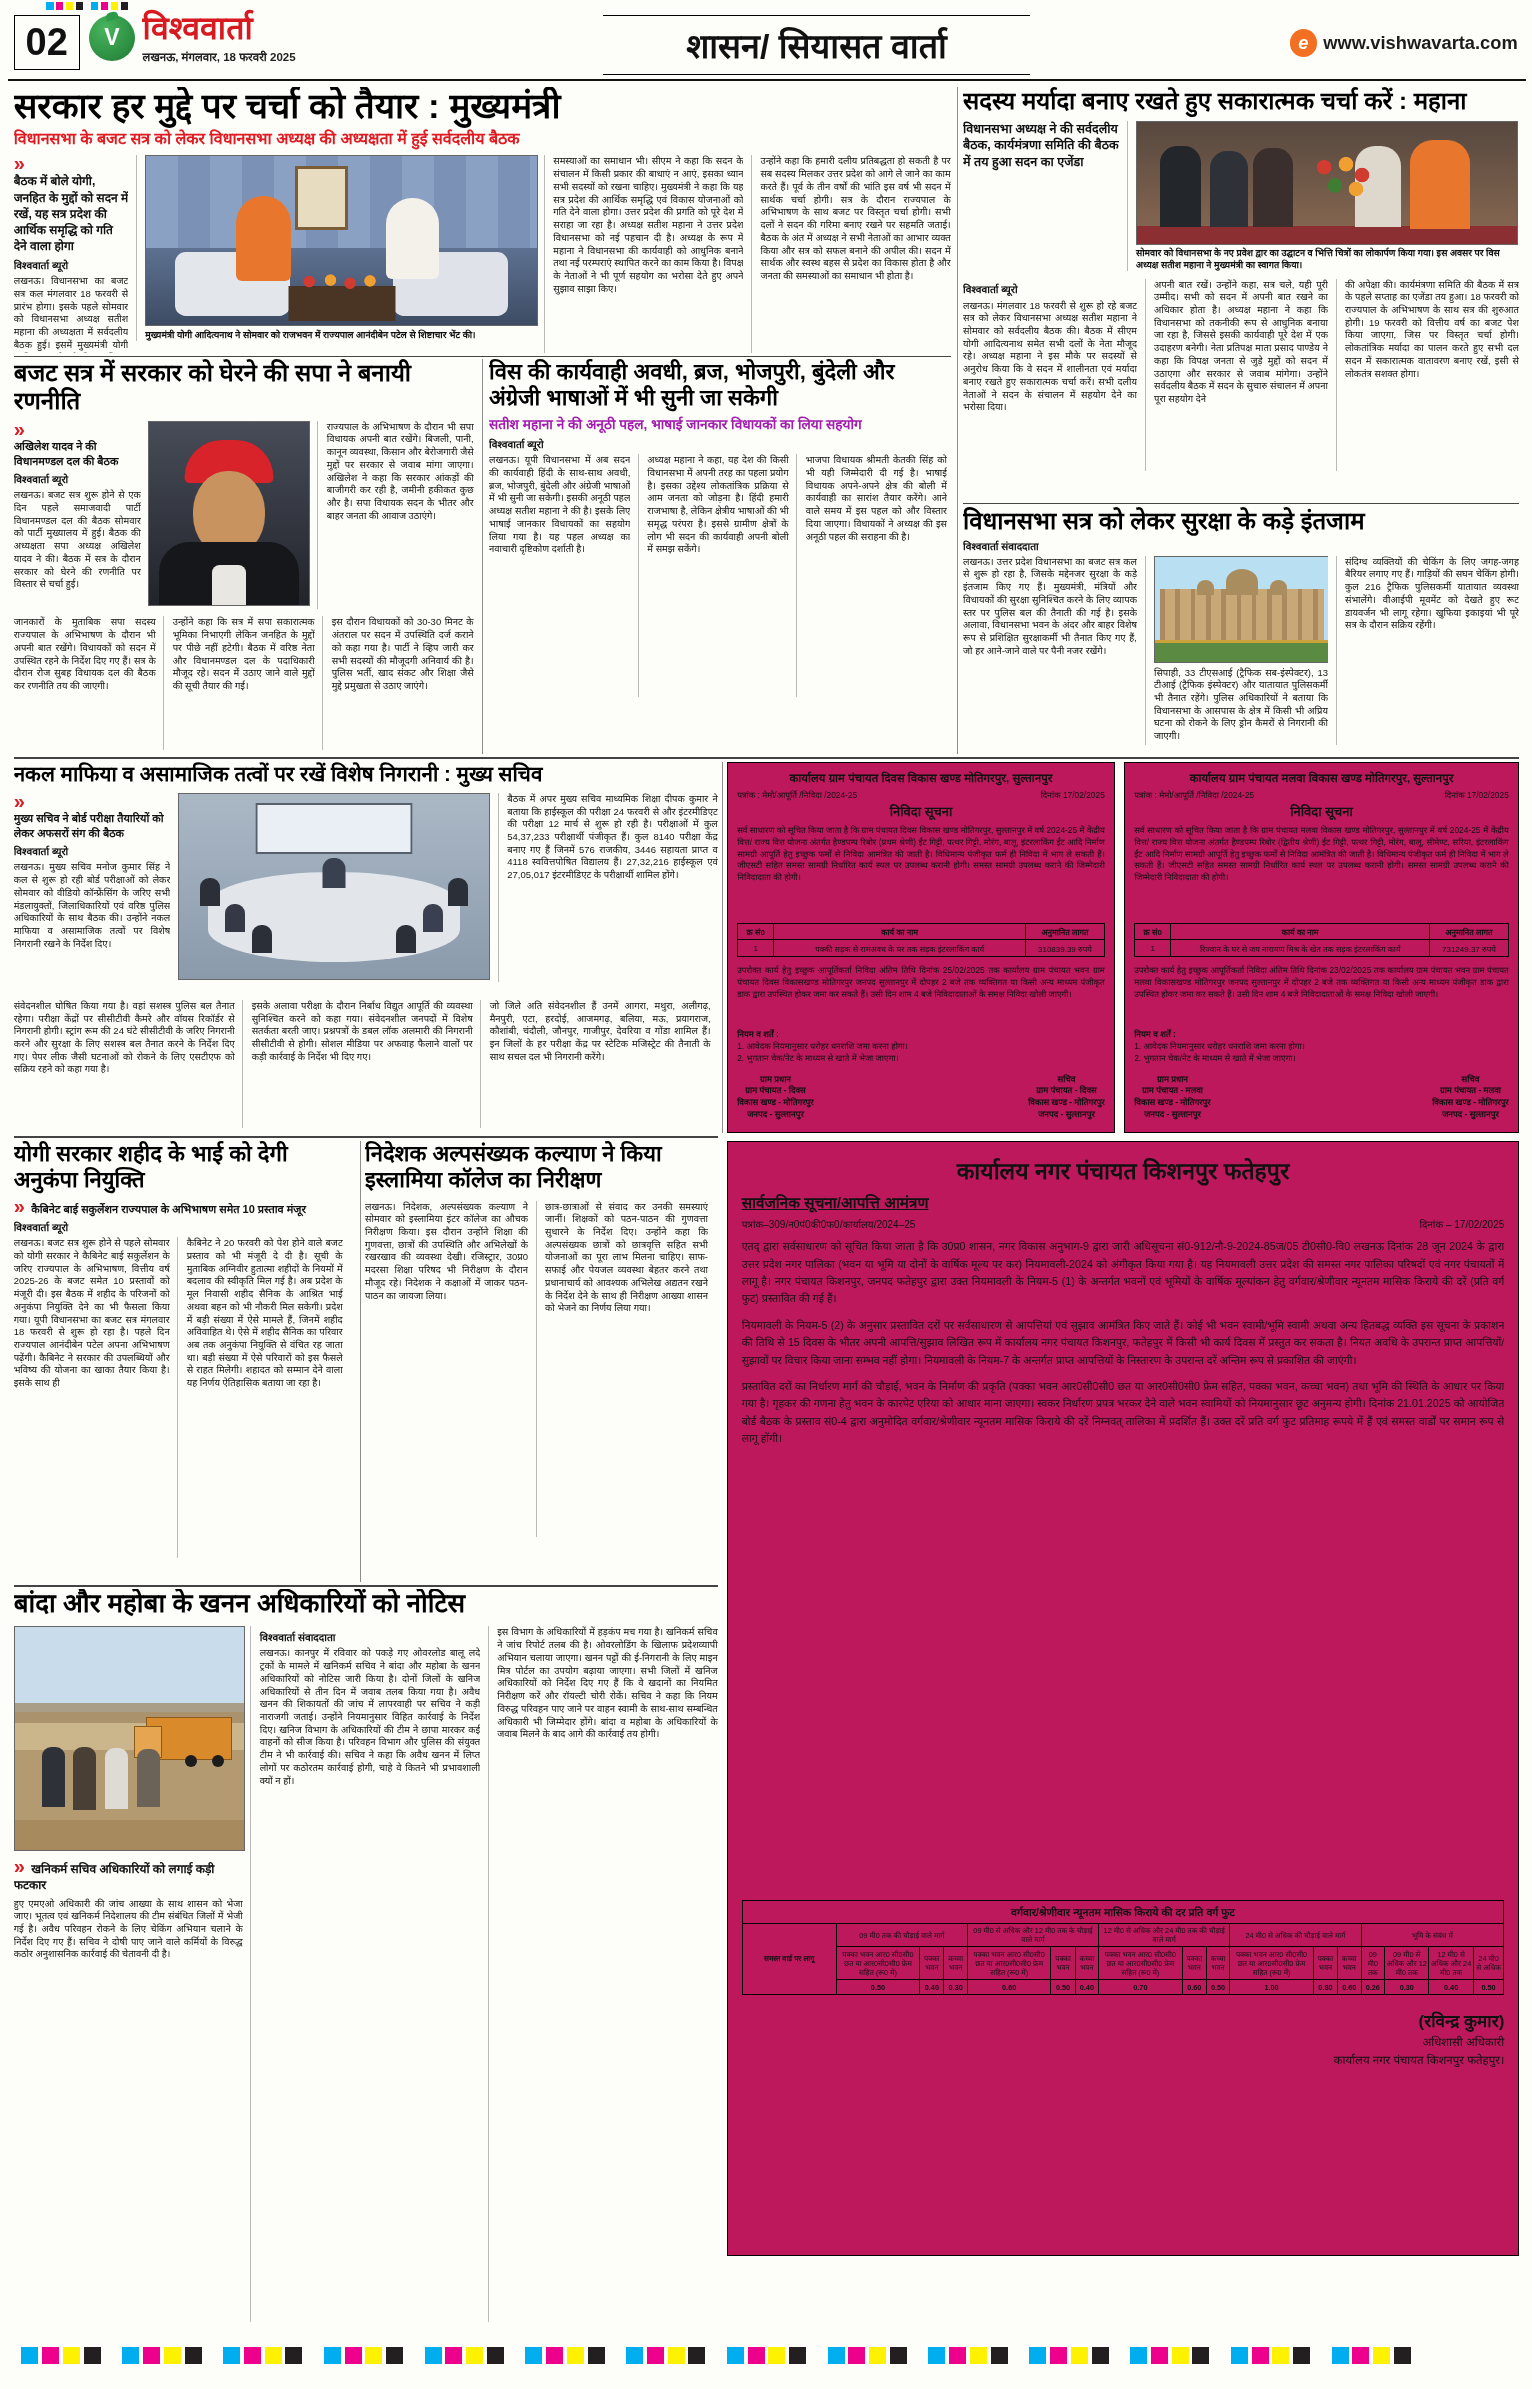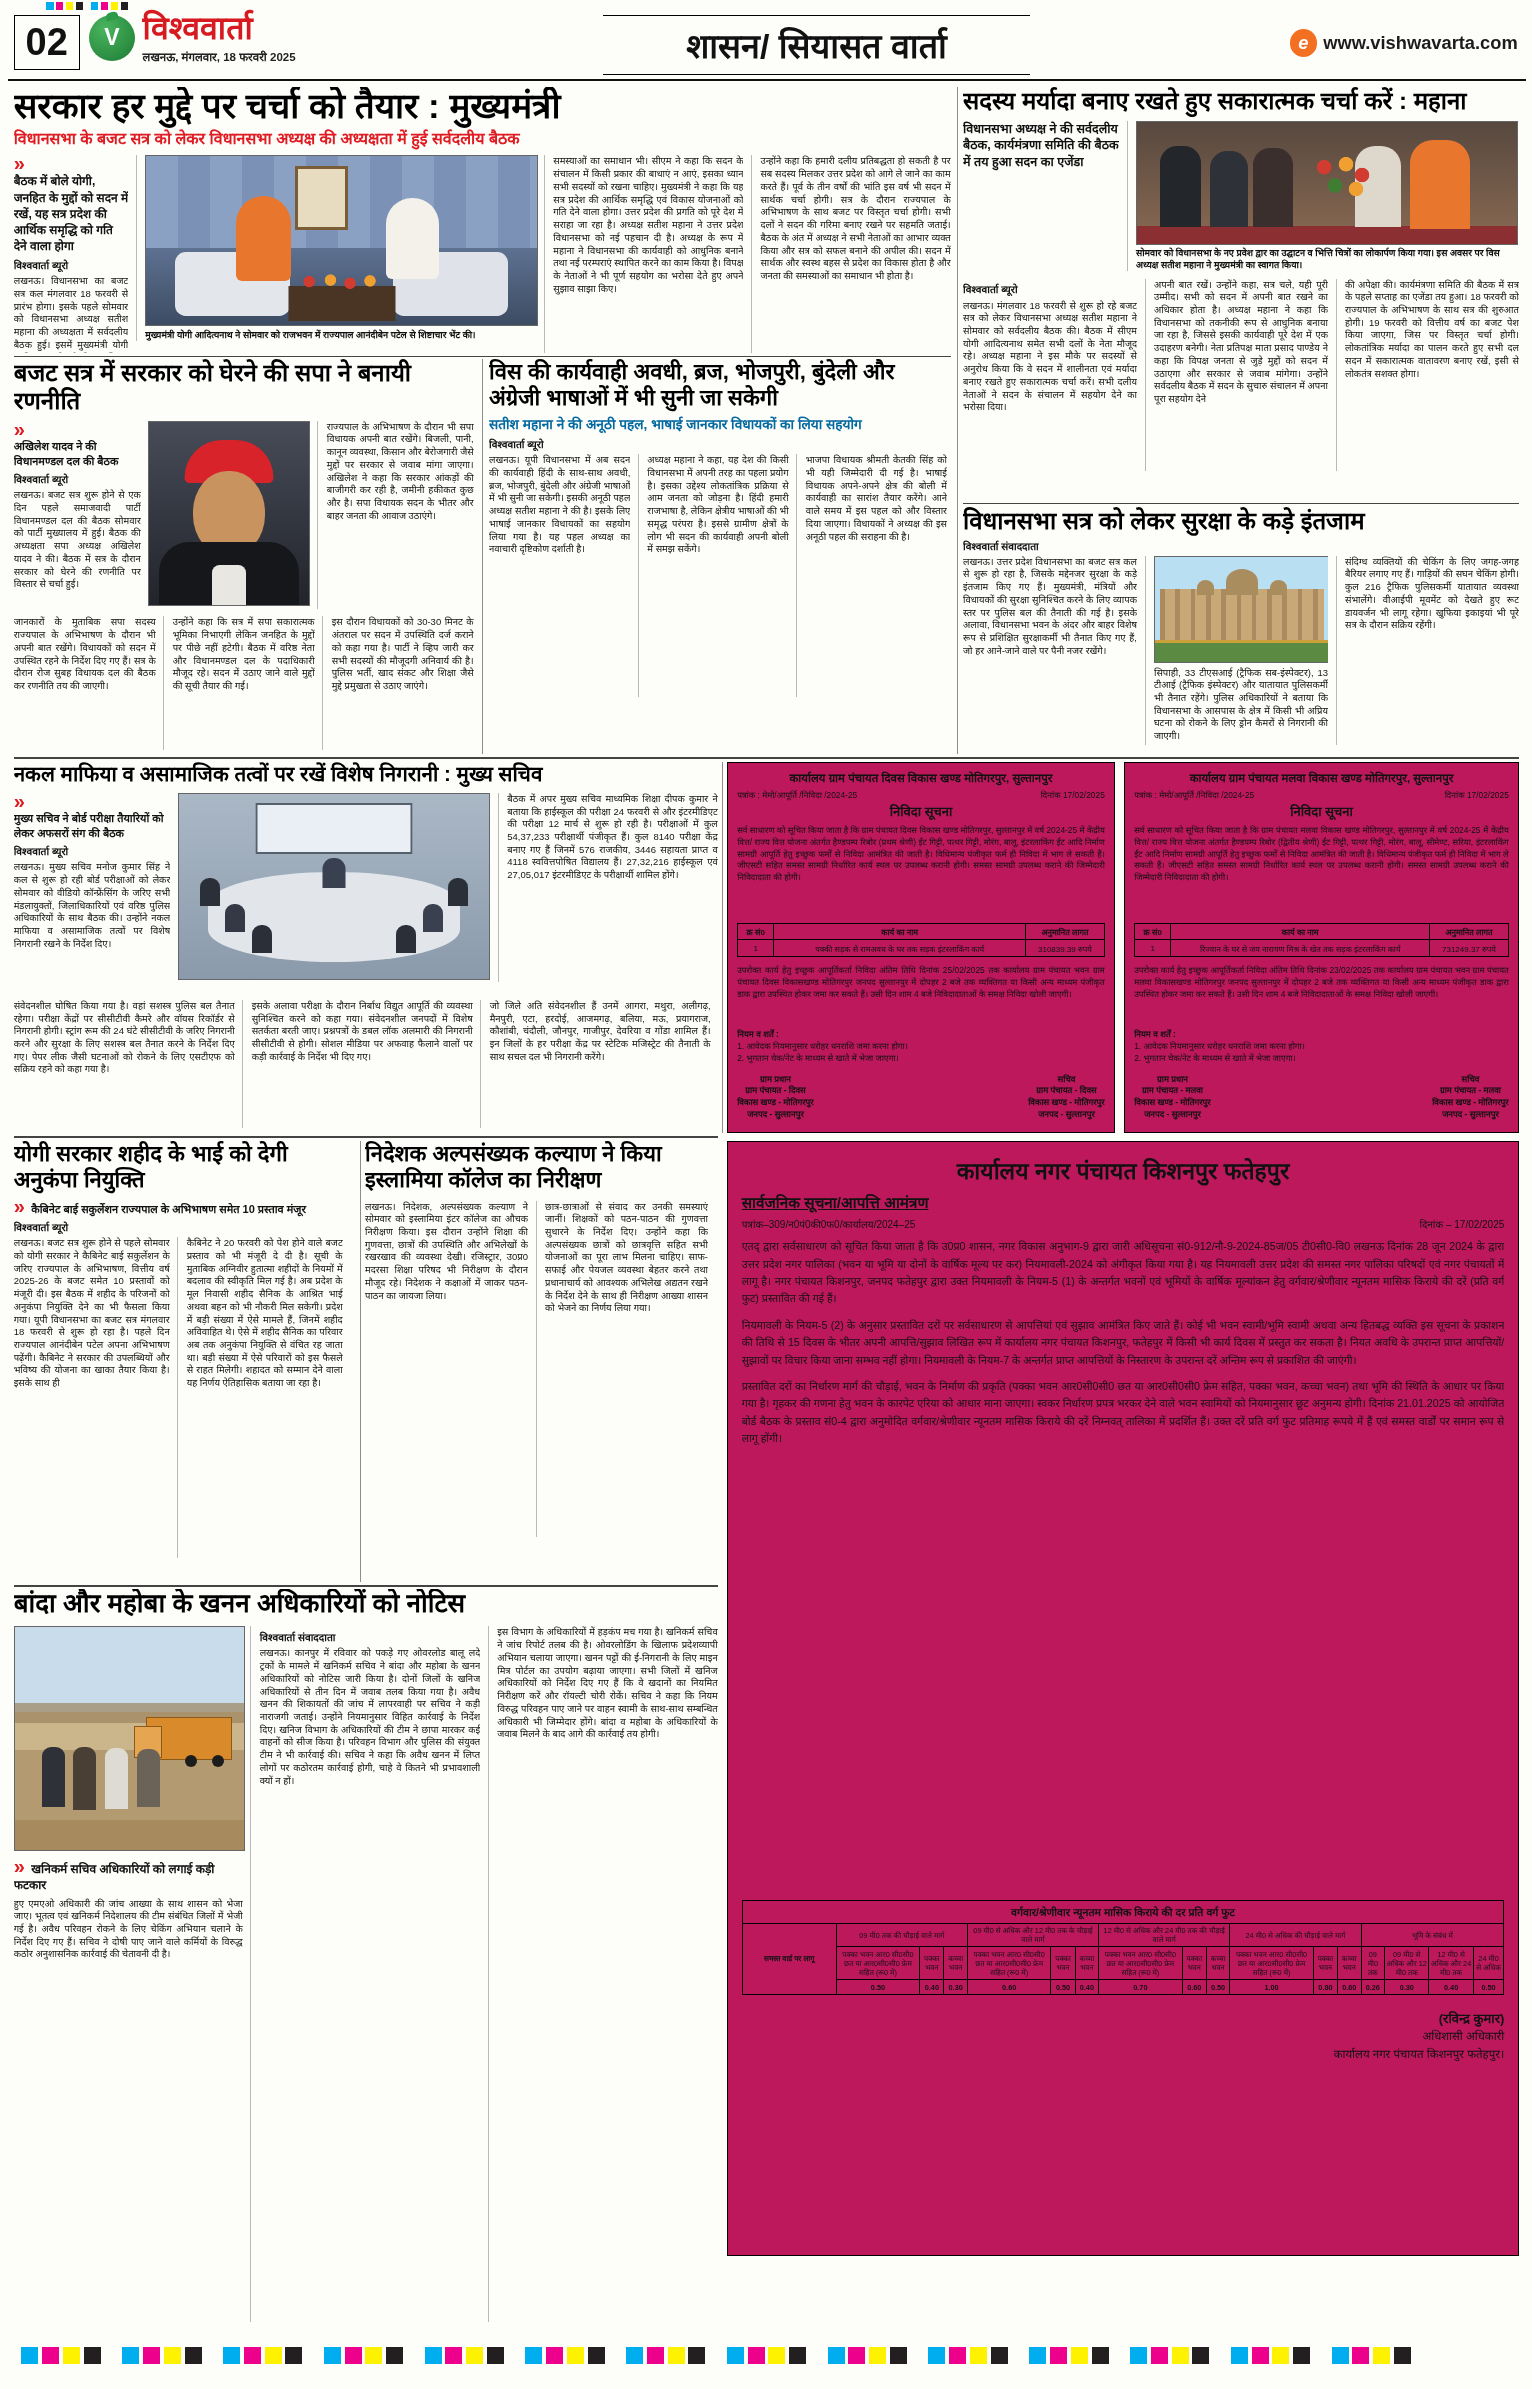--- a/index.html
+++ b/index.html
@@ -7,21 +7,21 @@
         font-family:"Liberation Sans","DejaVu Sans",sans-serif;color:#111;overflow:hidden;}
   .art{position:absolute;overflow:hidden;}
   .hl{font-weight:700;color:#000;}
   .h46{font-size:35px;line-height:1.08;}
   .h34{font-size:26px;line-height:1.15;}
   .h31{font-size:24px;line-height:1.16;}
   .h29{font-size:22px;line-height:1.18;}
   .h27{font-size:20.6px;line-height:1.2;}
   .sh-red{color:#e01b22;font-weight:700;font-size:16px;line-height:1.25;margin-top:4.6px;}
   .sh-b{font-weight:700;font-size:12.6px;line-height:1.3;}
-  .sh-blue{color:#0369a1;font-weight:700;font-size:13.7px;line-height:1.3;margin-top:4.6px;}
+  .sh-blue{color:#a21caf;font-weight:700;font-size:13.7px;line-height:1.3;margin-top:4.6px;}
   .byline{font-size:10.3px;font-weight:700;margin:3.8px 0 3.1px;}
   .body-col{font-size:9.5px;line-height:1.34;text-align:justify;color:#141414;}
   .cols{display:flex;align-items:flex-start;}
   .cols > * + *{border-left:0.8px solid #b9b9b9;margin-left:7.6px;padding-left:8.4px;}
   .gm{color:#e01b22;font-size:20px;font-weight:800;line-height:.8;display:inline-block;margin-right:3.1px;}
   .pq{font-size:12px;font-weight:700;line-height:1.35;}
   .photo{position:relative;overflow:hidden;border:0.8px solid #666;background:#99a5ad;flex:none;}
   .blob{position:absolute;display:block;}
   .caption{font-size:9.2px;font-weight:700;line-height:1.25;margin-top:3.1px;}
   .vline{position:absolute;width:0.8px;background:#8d8d8d;}
@@ -57,21 +57,21 @@
   .bn-ref{display:flex;justify-content:space-between;font-size:10px;margin:4.6px 0 7.6px;}
   .bn-body{height:657px;overflow:hidden;}
   .bn-body p{font-size:10.7px;line-height:1.62;text-align:justify;margin:0 0 9.2px;}
   .rt-wrap{margin-top:4.6px;}
   .rt-title{font-size:10.7px;font-weight:800;text-align:center;border:0.8px solid #000;border-bottom:none;padding:3.8px;}
   .rtable{width:100%;border-collapse:collapse;}
   .rtable td{border:0.8px solid #000;font-size:7.3px;padding:2.3px 1.5px;text-align:center;vertical-align:middle;line-height:1.25;}
   .ward{font-size:14.5px;font-weight:800;width:90px;}
   .rt-val{font-size:9.5px;font-weight:800;}
   .bn-sig{text-align:right;font-size:11.5px;margin-top:13.7px;line-height:1.5;}
-  .bn-sig b{font-size:13px;}
+  .bn-sig b{font-size:17px;}
   
   .marks{position:absolute;display:flex;align-items:center;}
   .marks span{width:17px;height:17px;display:inline-block;margin-right:3.8px;}
   .marks span:nth-child(4n){margin-right:21.4px;}
   .marks-top span{width:7.6px;height:7.6px;margin-right:2.3px;}
   .marks-top span:nth-child(4n){margin-right:7.6px;}
 </style>
 </head>
 <body>
 

